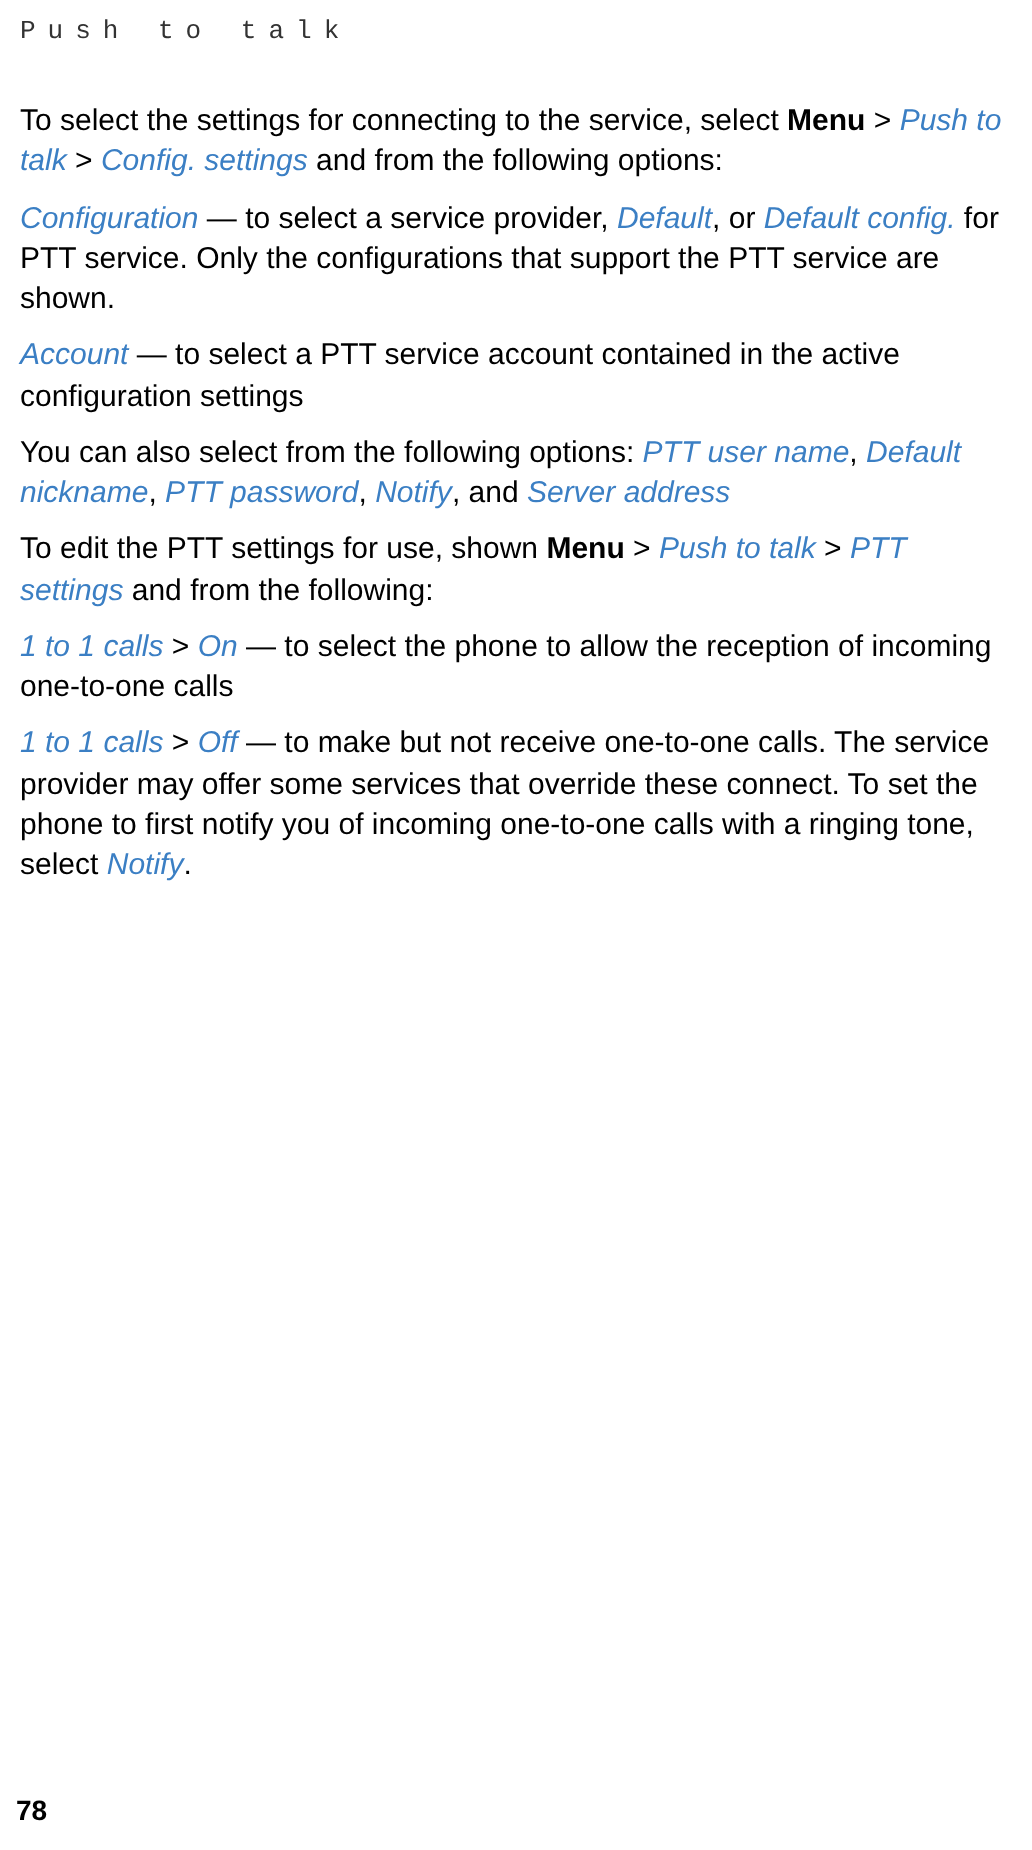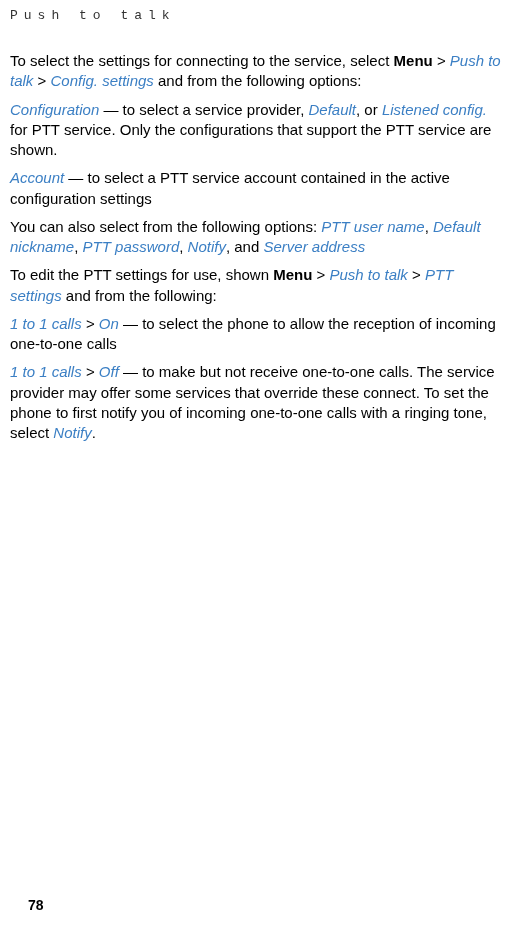--- a/index.html
+++ b/index.html
@@ -38,38 +38,38 @@
     .menu-bold {
       color: #000000;
       font-weight: bold;
     }
     .sep {
       color: #000;
     }
     .page-number {
       position: absolute;
       bottom: 12px;
-      left: 28px;
+      left: 8px;
       font-size: 14px;
       font-weight: bold;
     }
   </style>
 </head>
 <body>
 
 <div class="header-title">Push to talk</div>
 
 <div class="content">
 
   <p class="para">
     <span>To select the settings for connecting to the service, select </span><span class="menu-bold">Menu</span><span class="sep"> &gt; </span><span class="link">Push to talk</span><span class="sep"> &gt; </span><span class="link">Config. settings</span><span> and from the following options:</span>
   </p>
 
   <p class="para">
-    <span class="link">Configuration</span><span> — to select a service provider, </span><span class="link">Default</span><span>, or </span><span class="link">Listened config.</span><span> for PTT service. Only the configurations that support the PTT service are shown.</span>
+    <span class="link">Configuration</span><span> — to select a service provider, </span><span class="link">Default</span><span>, or </span><span class="link">Default config.</span><span> for PTT service. Only the configurations that support the PTT service are shown.</span>
   </p>
 
   <p class="para">
     <span class="link">Account</span><span> — to select a PTT service account contained in the active configuration settings</span>
   </p>
 
   <p class="para">
     <span>You can also select from the following options: </span><span class="link">PTT user name</span><span>, </span><span class="link">Default nickname</span><span>, </span><span class="link">PTT password</span><span>, </span><span class="link">Notify</span><span>, and </span><span class="link">Server address</span>
   </p>
 

